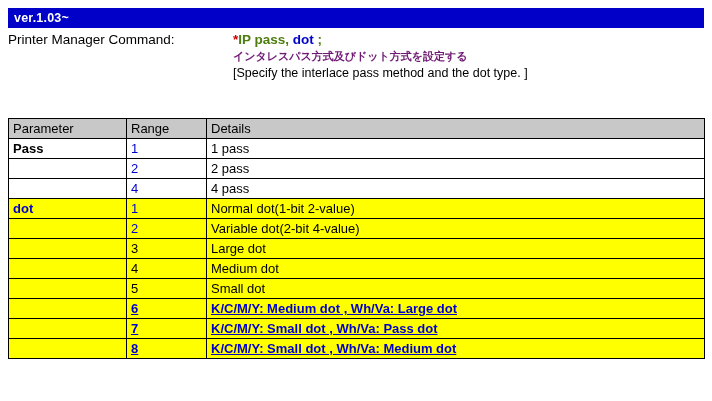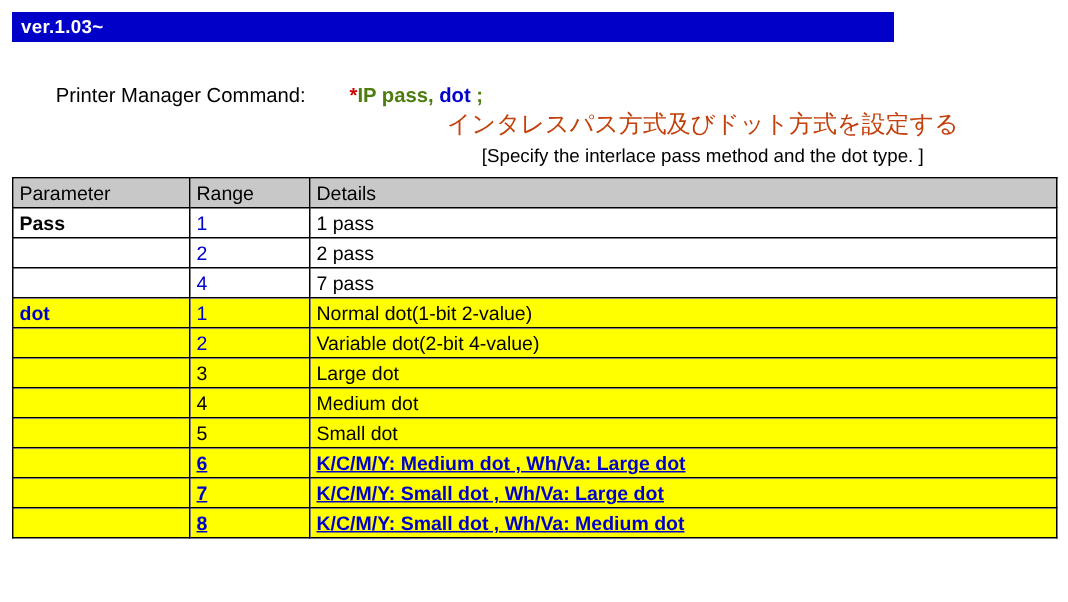--- a/index.html
+++ b/index.html
@@ -20,39 +20,38 @@
     width: 712px;
     height: 401px;
     box-sizing: border-box;
   }
 
   
   .version-bar {
     position: absolute;
     left: 8px;
     top: 8px;
-    width: 588px;
+    width: 696px;
     height: 20px;
     background: #0000c8;
     color: #ffffff;
     font-weight: bold;
     font-size: 12.5px;
     line-height: 20px;
     padding-left: 6px;
     box-sizing: border-box;
     letter-spacing: 0.2px;
   }
 
   
   .command-block {
     position: absolute;
     left: 8px;
-    top: 56px;
+    top: 32px;
     width: 696px;
-    text-align: center;
   }
   .cmd-row {
     display: flex;
     align-items: baseline;
     margin-bottom: 2px;
   }
   .cmd-label {
     width: 225px;
     flex: 0 0 225px;
     font-size: 13.5px;
@@ -67,23 +66,23 @@
     color: #cc0000;
   }
   .cmd-value .kw-blue {
     color: #0000cc;
   }
   .cmd-value .kw-black {
     color: #4d7c0f;
   }
   .cmd-jp {
     margin-left: 225px;
-    font-size: 16px;
-    font-weight: normal;
-    color: #c2410c;
+    font-size: 11px;
+    font-weight: bold;
+    color: #701a75;
     line-height: 1.35;
   }
   .cmd-en {
     margin-left: 225px;
     font-size: 12.5px;
     color: #000000;
     line-height: 1.45;
   }
 
   
@@ -180,21 +179,21 @@
             <td class="details-cell">1 pass</td>
           </tr>
           <tr class="row-white">
             <td class="param-cell param-pass"></td>
             <td class="range-cell range-blue">2</td>
             <td class="details-cell">2 pass</td>
           </tr>
           <tr class="row-white">
             <td class="param-cell param-pass"></td>
             <td class="range-cell range-blue">4</td>
-            <td class="details-cell">7 pass</td>
+            <td class="details-cell">4 pass</td>
           </tr>
           <tr class="row-yellow">
             <td class="param-cell param-dot">dot</td>
             <td class="range-cell range-blue">1</td>
             <td class="details-cell">Normal dot(1-bit 2-value)</td>
           </tr>
           <tr class="row-yellow">
             <td class="param-cell param-dot"></td>
             <td class="range-cell range-blue">2</td>
             <td class="details-cell">Variable dot(2-bit 4-value)</td>
@@ -215,21 +214,21 @@
             <td class="details-cell">Small dot</td>
           </tr>
           <tr class="row-yellow">
             <td class="param-cell param-dot"></td>
             <td class="range-cell range-bold-underline">6</td>
             <td class="details-cell details-hilite">K/C/M/Y: Medium dot , Wh/Va: Large dot</td>
           </tr>
           <tr class="row-yellow">
             <td class="param-cell param-dot"></td>
             <td class="range-cell range-bold-underline">7</td>
-            <td class="details-cell details-hilite">K/C/M/Y: Small dot , Wh/Va: Large dot</td>
+            <td class="details-cell details-hilite">K/C/M/Y: Small dot , Wh/Va: Pass dot</td>
           </tr>
           <tr class="row-yellow">
             <td class="param-cell param-dot"></td>
             <td class="range-cell range-bold-underline">8</td>
             <td class="details-cell details-hilite">K/C/M/Y: Small dot , Wh/Va: Medium dot</td>
           </tr>
         </tbody>
     </table>
   </div>
 

